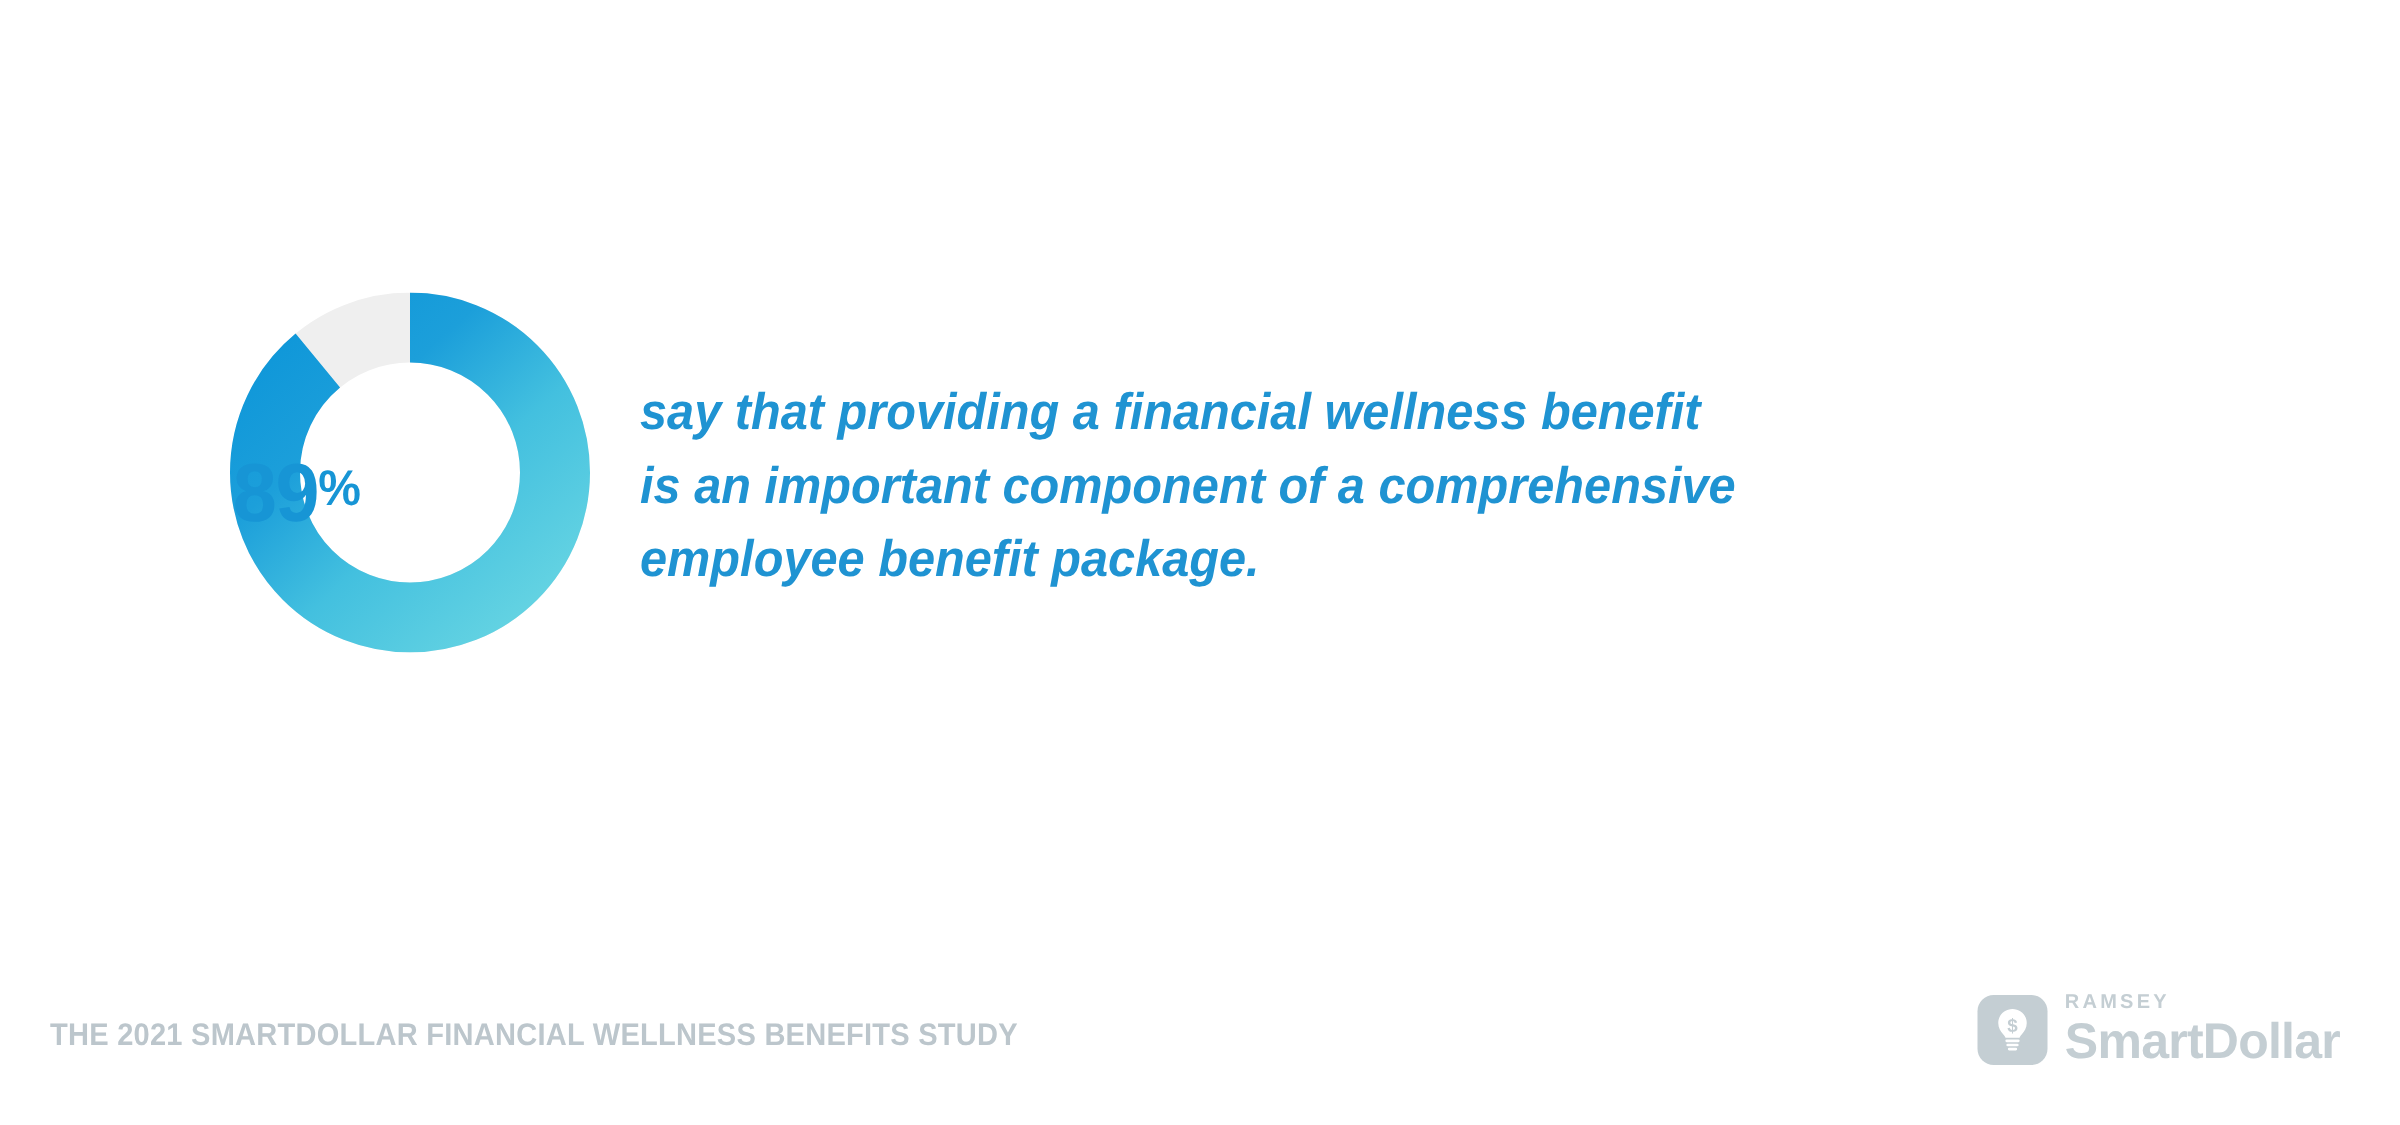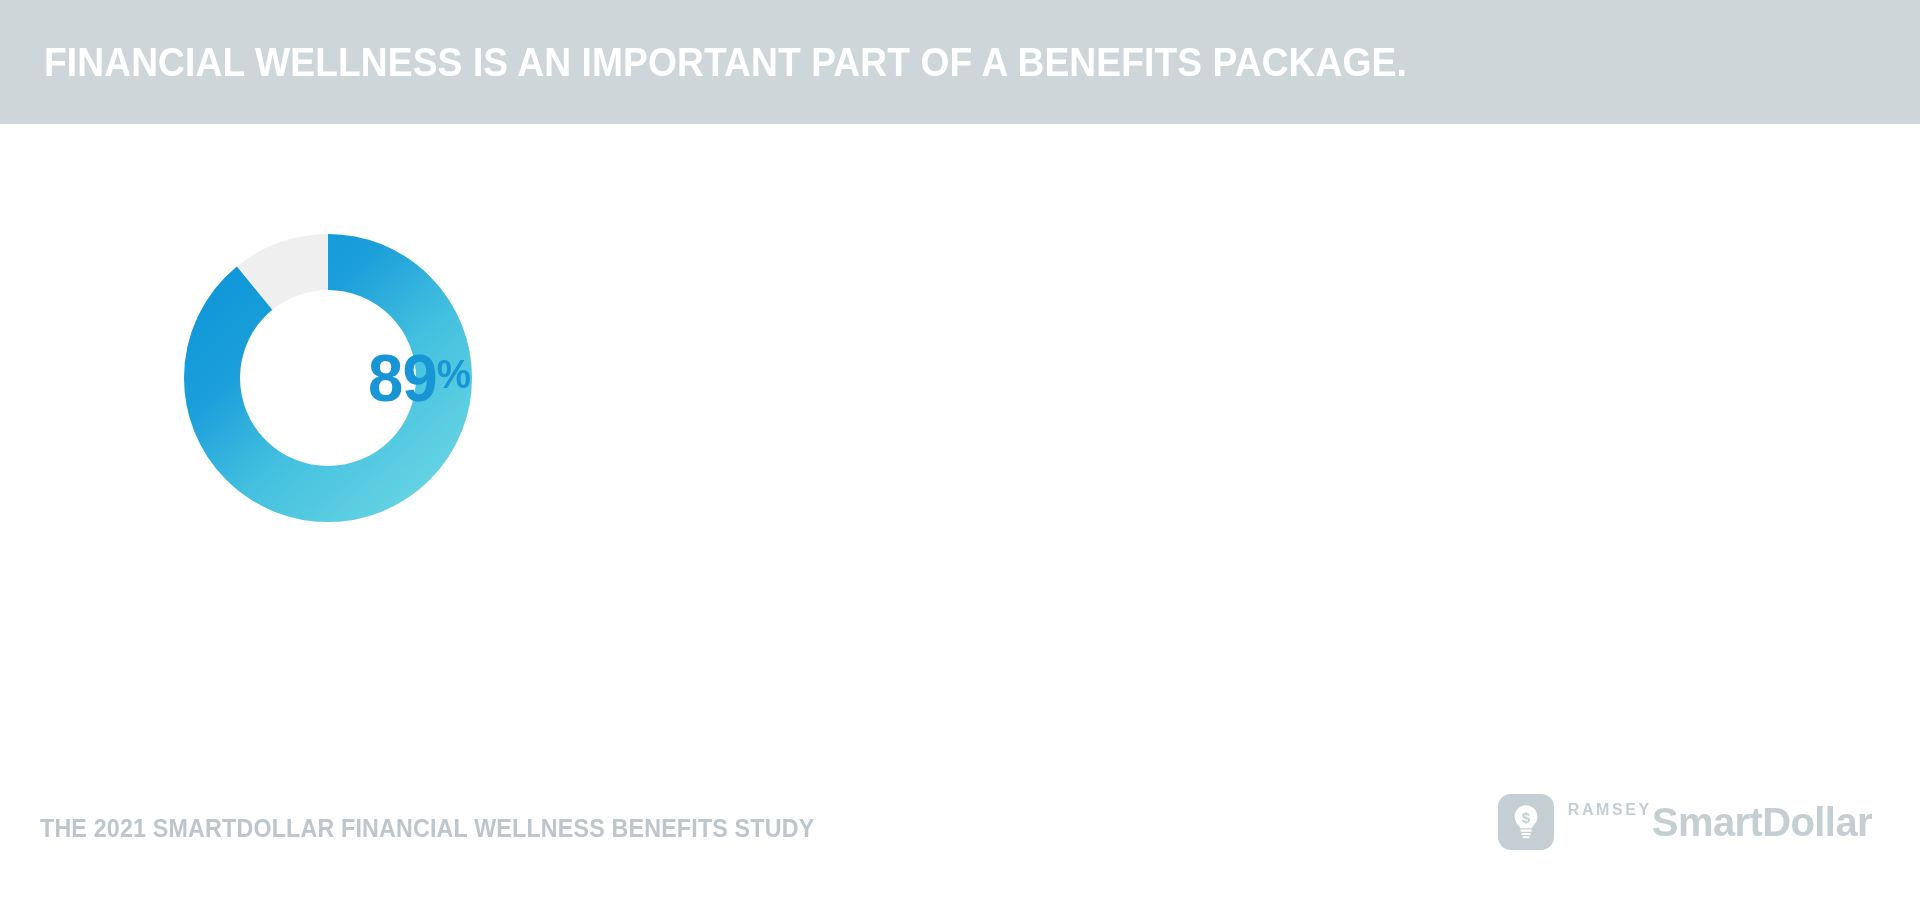--- a/index.html
+++ b/index.html
@@ -65,26 +65,26 @@
     height: 288px;
   }
   .donut-svg {
     display: block;
     width: 288px;
     height: 288px;
   }
   .donut-center-label {
     position: absolute;
     left: 0;
-    top: 0;
+    top: 16px;
     width: 288px;
     height: 288px;
     display: flex;
     align-items: center;
-    justify-content: flex-end;
+    justify-content: flex-start;
     pointer-events: none;
   }
   .donut-value {
     font-family: "Liberation Sans", sans-serif;
     font-weight: 700;
     font-size: 66px;
     color: #1795d5;
     line-height: 1;
     letter-spacing: -1px;
     transform: scaleX(0.96);
@@ -149,21 +149,21 @@
     height: 56px;
     border-radius: 13px;
     background: #c4ced3;
     display: flex;
     align-items: center;
     justify-content: center;
     flex: none;
   }
   .logo-text {
     display: flex;
-    flex-direction: row;
+    flex-direction: column;
     justify-content: center;
     line-height: 1;
   }
   .logo-ramsey {
     font-family: "Liberation Sans", sans-serif;
     font-weight: 700;
     font-size: 16px;
     letter-spacing: 2.6px;
     color: #c4ced3;
     margin-bottom: 3px;
@@ -175,23 +175,20 @@
     letter-spacing: -0.6px;
     color: #c4ced3;
     line-height: 1;
   }
 </style>
 </head>
 <body>
 
 <div class="slide">
 
-  <div class="header-bar">
-    <div class="header-title">FINANCIAL WELLNESS IS AN IMPORTANT PART OF A BENEFITS PACKAGE.</div>
-  </div>
 
   <div class="main">
 
     <div class="donut-wrap">
       <svg class="donut-svg" viewBox="0 0 288 288">
         <defs>
           <linearGradient id="donutGrad" x1="1" y1="0.08" x2="0.06" y2="0.92">
             <stop offset="0%" stop-color="#0f97d9"></stop>
             <stop offset="30%" stop-color="#1c9fda"></stop>
             <stop offset="62%" stop-color="#43c0df"></stop>
@@ -201,20 +198,25 @@
 
         <circle cx="144" cy="144" r="116" fill="none" stroke="#efefef" stroke-width="56"></circle>
 
         <circle cx="144" cy="144" r="116" fill="none" stroke="url(#donutGrad)" stroke-width="56" stroke-dasharray="648.6760511132205 80.17344451961151" transform="rotate(-90 144 144)"></circle>
       </svg>
       <div class="donut-center-label">
         <div class="donut-value"><span>89</span><span class="pct">%</span></div>
       </div>
     </div>
 
+    <div class="callout">
+      <div class="callout-line">say that providing a financial wellness benefit</div>
+      <div class="callout-line">is an important component of a comprehensive</div>
+      <div class="callout-line">employee benefit package.</div>
+    </div>
 
   </div>
 
   <div class="footer">
     <div class="footer-source">THE 2021 SMARTDOLLAR FINANCIAL WELLNESS BENEFITS STUDY</div>
 
     <div class="logo">
       <div class="logo-mark">
         <svg width="34" height="38" viewBox="0 0 34 38">
           <path d="M17 2.2c-6.3 0-11.4 5-11.4 11.2 0 3.9 2 6.9 3.9 9 0.9 1 1.6 1.9 1.9 2.8h11.2c0.3-0.9 1-1.8 1.9-2.8 1.9-2.1 3.9-5.1 3.9-9C28.4 7.2 23.3 2.2 17 2.2z" fill="#ffffff"></path>

